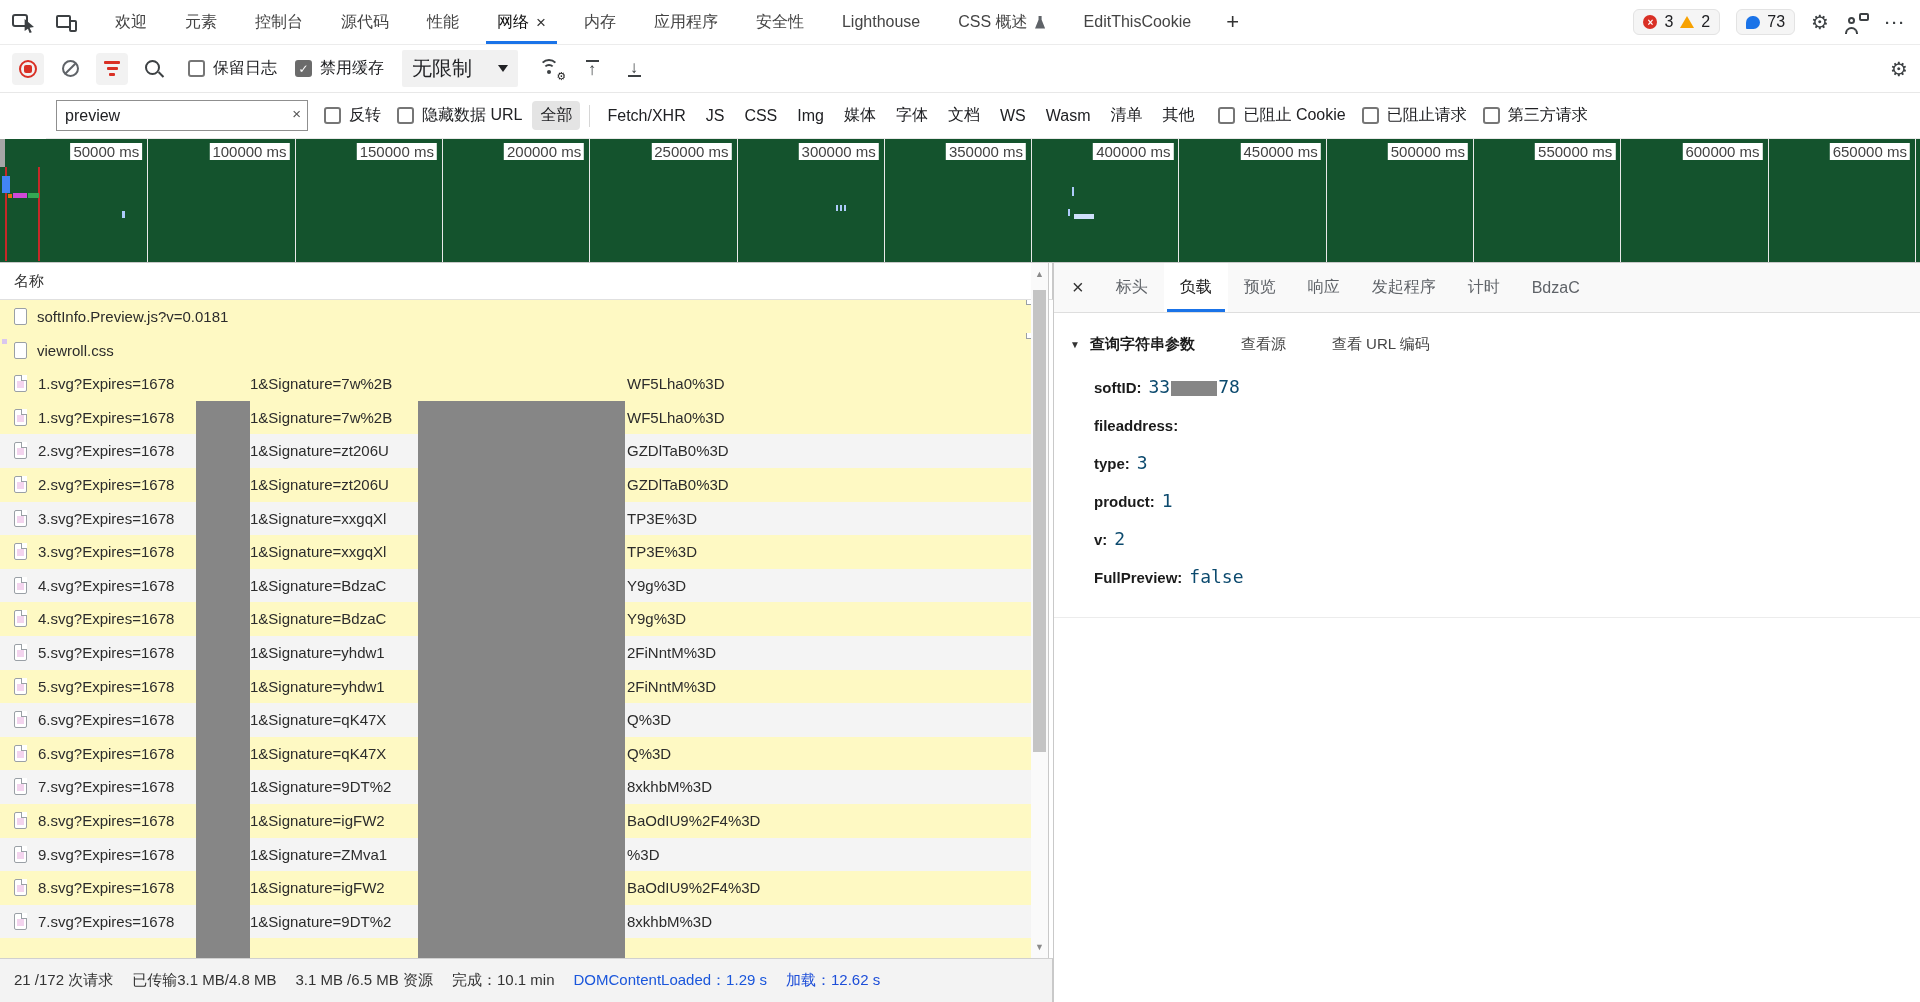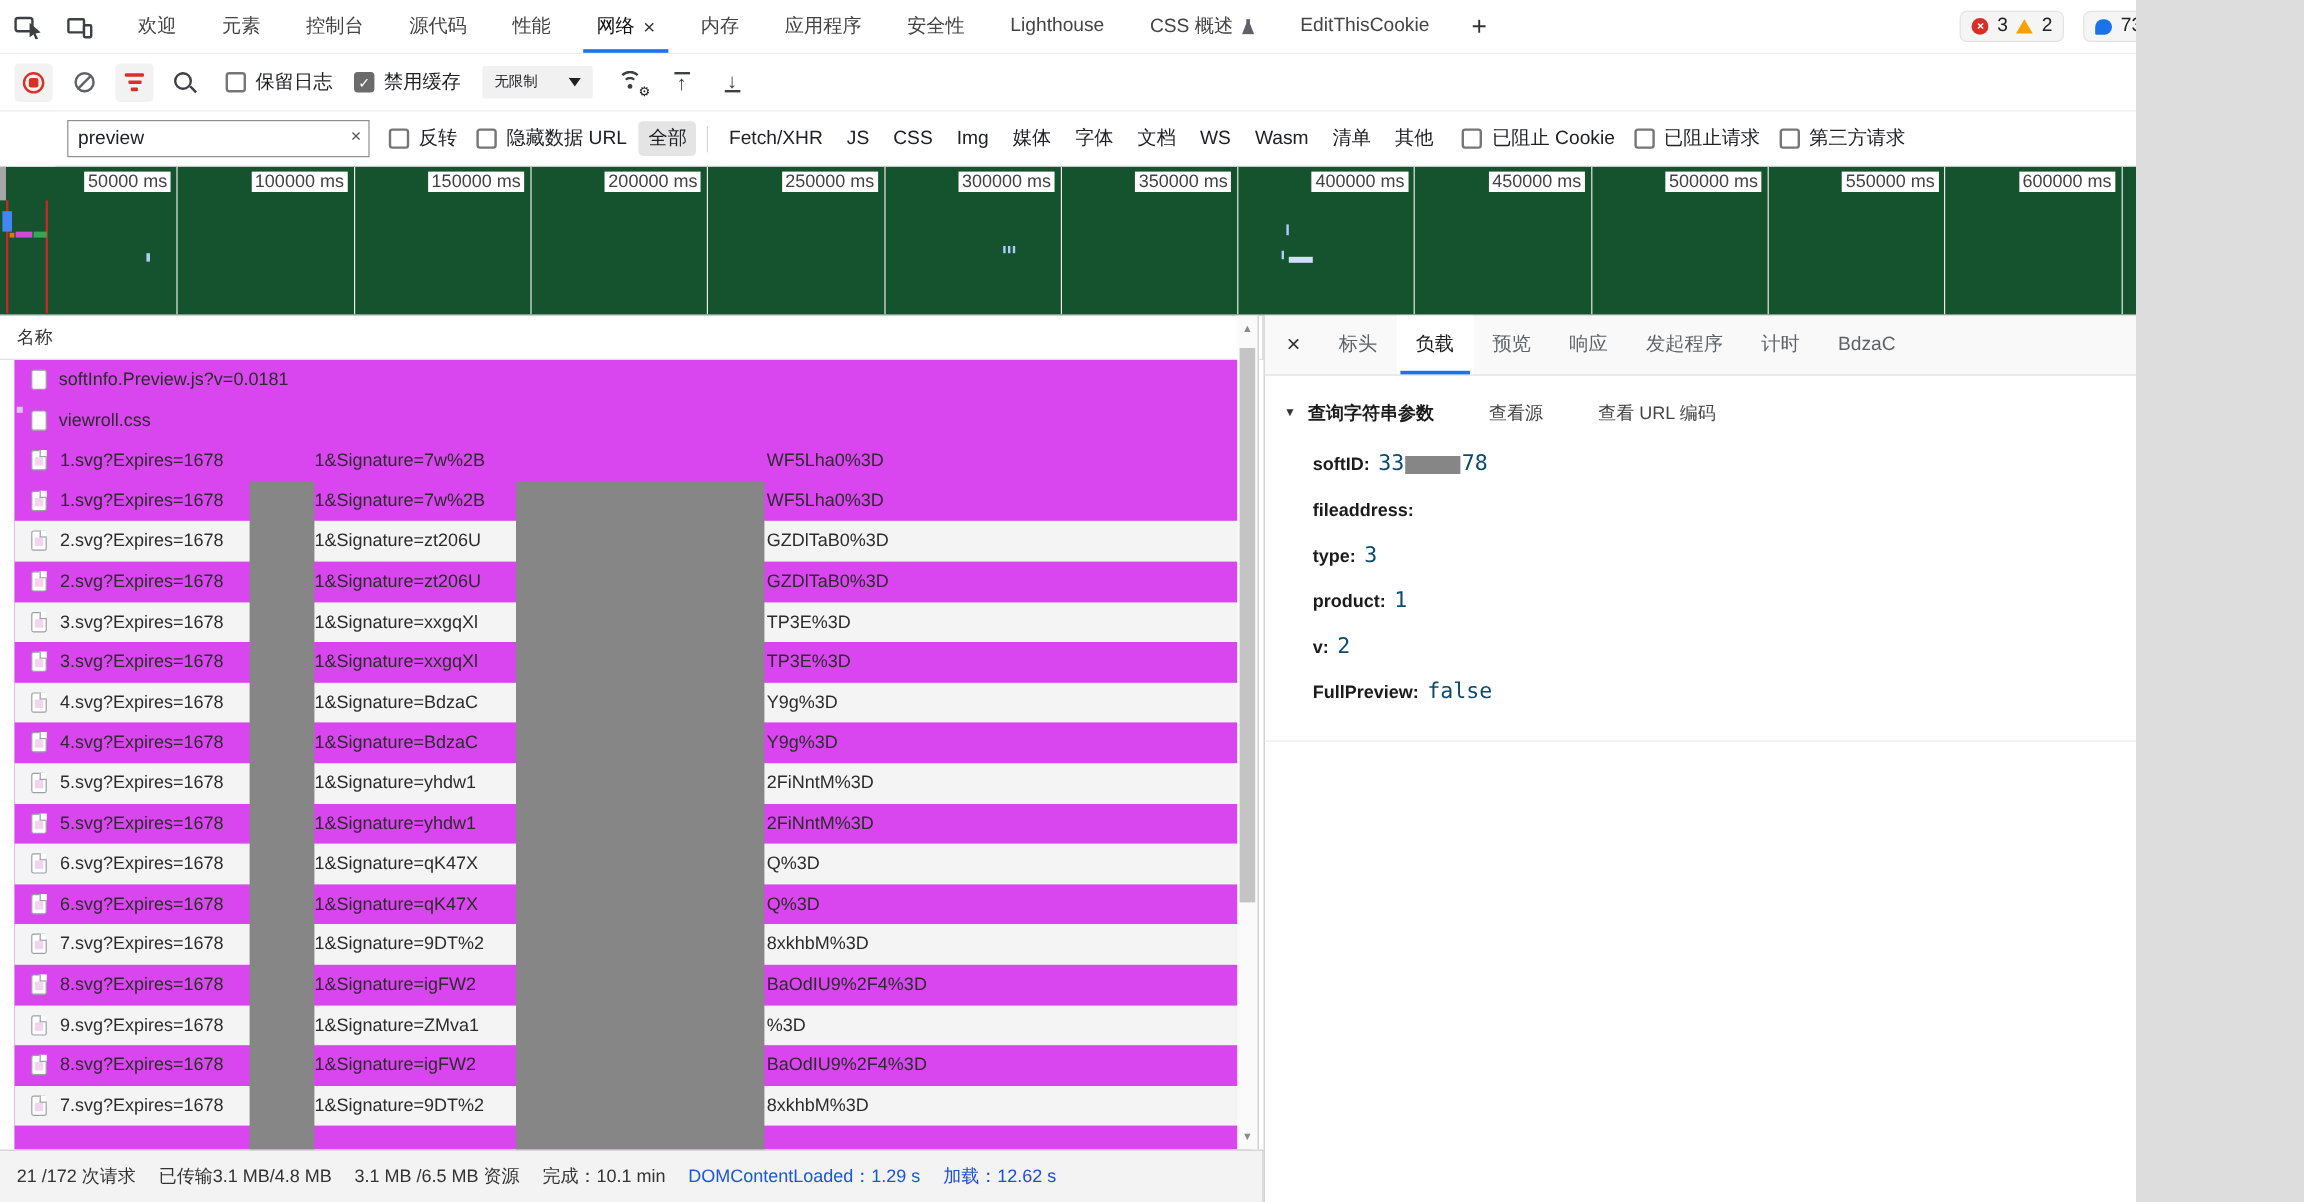--- a/index.html
+++ b/index.html
@@ -1,18 +1,18 @@
 <!DOCTYPE html>
 <html><head>
 <meta charset="utf-8">
 <style>
   * { margin:0; padding:0; box-sizing:border-box; }
   html,body { background:#ddd; }
   #root {
-    position:relative; width:1780px; height:1002px; background:#fff;
+    position:relative; width:1920px; height:1002px; background:#fff;
     font-family:"Liberation Sans","DejaVu Sans",sans-serif; color:#202124;
     overflow:hidden; font-size:15px;
   }
   
   .titlebar { position:absolute; left:0; top:0; width:1920px; height:45px;
     display:flex; align-items:stretch; background:#fff; border-bottom:1px solid #ececec; }
   .tb-icons { display:flex; align-items:center; gap:22px; padding:0 18px 0 12px; }
   .tb-icon { position:relative; width:22px; height:20px; cursor:pointer; }
   .insp-box { position:absolute; left:0; top:2px; width:16px; height:13px; border:2px solid #3c4043; border-radius:3px; }
   .insp-arrow { position:absolute; right:0; bottom:-1px; width:11px; height:14px; background:#3c4043;
@@ -56,21 +56,21 @@
   .srch { position:relative; width:18px; height:18px; }
   .srch::before { content:""; position:absolute; left:0; top:0; width:11px; height:11px; border:2px solid #3c4043; border-radius:50%; }
   .srch::after { content:""; position:absolute; right:1px; bottom:0; width:2px; height:7px; background:#3c4043; transform:rotate(-45deg); }
   .chk-wrap { display:flex; align-items:center; gap:8px; margin-left:8px; cursor:pointer; }
   .chk { width:17px; height:17px; border:2px solid #767676; border-radius:3px; background:#fff;
     display:flex; align-items:center; justify-content:center; font-size:12px; color:#fff; }
   .chk.checked { background:#6b6b6b; border-color:#6b6b6b; }
   .chk-label { font-size:16px; color:#202124; }
   .throttle { display:flex; align-items:center; gap:26px; background:#f1f1f1; border-radius:2px;
     padding:5px 10px; margin-left:8px; cursor:pointer; }
-  .throttle .lbl { font-size:12px; color:#202124; }
+  .throttle .lbl { font-size:20px; color:#202124; }
   .caret-dn { width:0; height:0; border-left:5px solid transparent; border-right:5px solid transparent; border-top:7px solid #202124; }
   .wifi { position:relative; width:24px; height:21px; margin-left:10px; cursor:pointer; }
   .wf { position:absolute; border:2px solid transparent; border-top-color:#3c4043; border-radius:50%; }
   .wf1 { left:1px; top:1px; width:20px; height:20px; }
   .wf2 { left:5px; top:6px; width:12px; height:12px; }
   .wfdot { position:absolute; left:9px; top:12px; width:4px; height:4px; background:#3c4043; border-radius:50%; }
   .wfgear { position:absolute; right:-4px; bottom:-4px; font-size:11px; color:#1b1b1b; }
   .har { display:flex; flex-direction:column; align-items:center; width:24px; margin-left:8px; cursor:pointer; color:#3c4043; }
   .har .bar { width:13px; height:2px; background:#3c4043; }
   .har .ar { font-size:17px; line-height:15px; }
@@ -94,21 +94,21 @@
     border-bottom:1px solid #c9c9c9; overflow:hidden; }
   .gridline { position:absolute; top:0; bottom:0; width:1px; background:#e9e9e9; }
   .tick-label { position:absolute; top:4px; transform:translateX(-100%); padding:0 3px; background:#fff;
     font-size:15px; color:#424242; white-space:nowrap; }
   .ov-mark { position:absolute; }
 
   
   .tableheader { position:absolute; left:0; top:263px; width:1053px; height:37px; background:#fff;
     border-bottom:1px solid #e0e0e0; border-right:1px solid #c9c9c9; display:flex; align-items:center; padding-left:14px;
     font-size:15px; color:#333; }
-  .rows { position:absolute; left:12px; top:300px; width:1031px; height:658px; overflow:hidden; background:#d946ef; }
+  .rows { position:absolute; left:0; top:300px; width:1031px; height:658px; overflow:hidden; background:#fef9c3; }
   .row { position:relative; height:33.6px; cursor:pointer; }
   .rows .row:nth-child(2n+5) { background:#f4f4f4; }
   .row.selected { background:#d6d6d6; }
   .row .rtxt { position:absolute; top:0; line-height:33.6px; white-space:nowrap; font-size:15px; color:#2c2c2c; }
   .p-pre { left:38px; } .p-mid { left:250px; } .p-tail { left:627px; }
   .row.flexrow { display:flex; align-items:center; }
   .row.flexrow .doc-icon { position:static; margin:0 10px 0 14px; }
   .row.flexrow .rtxt { position:static; line-height:normal; }
   .doc-icon { position:absolute; left:14px; top:8px; width:13px; height:17px; border:1px solid #9aa0a6;
     border-radius:2px; background:#fff; }

